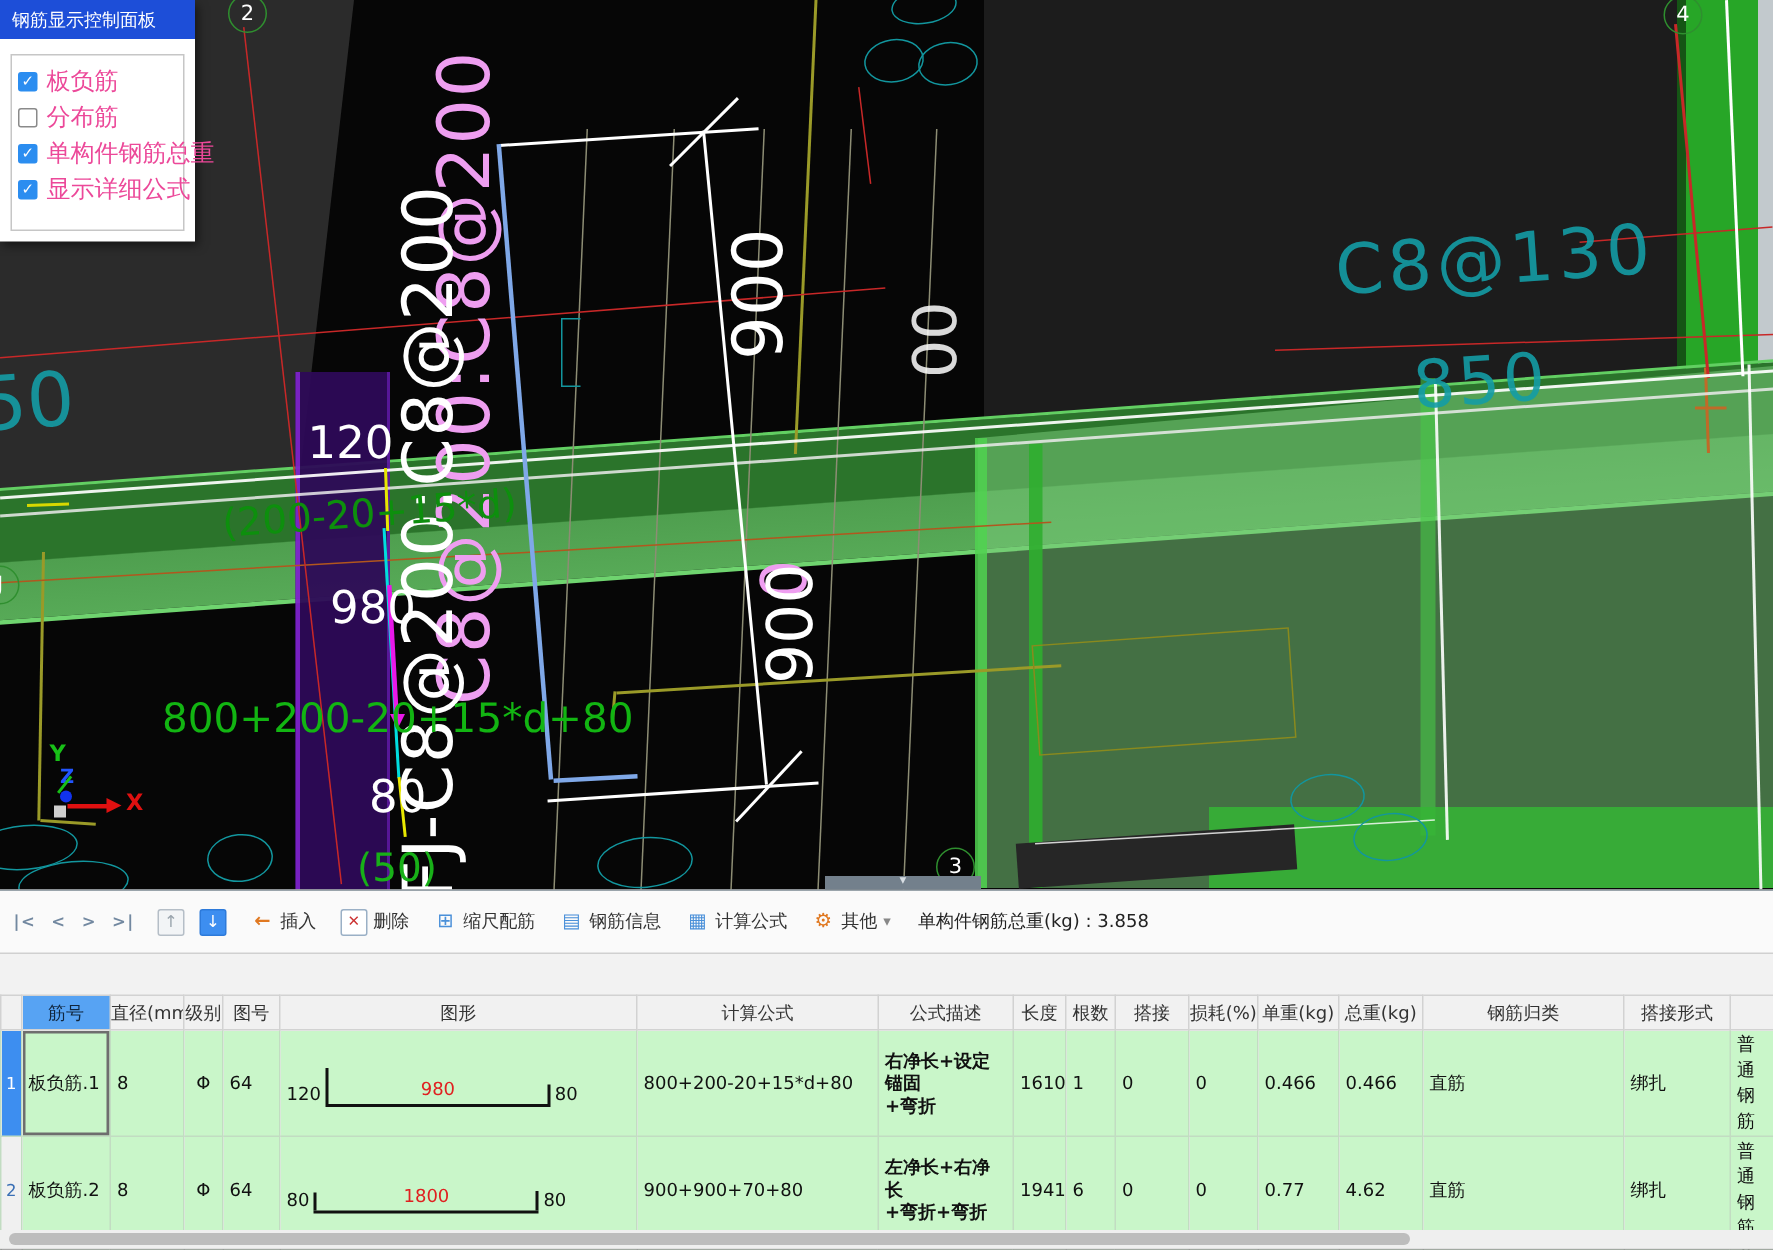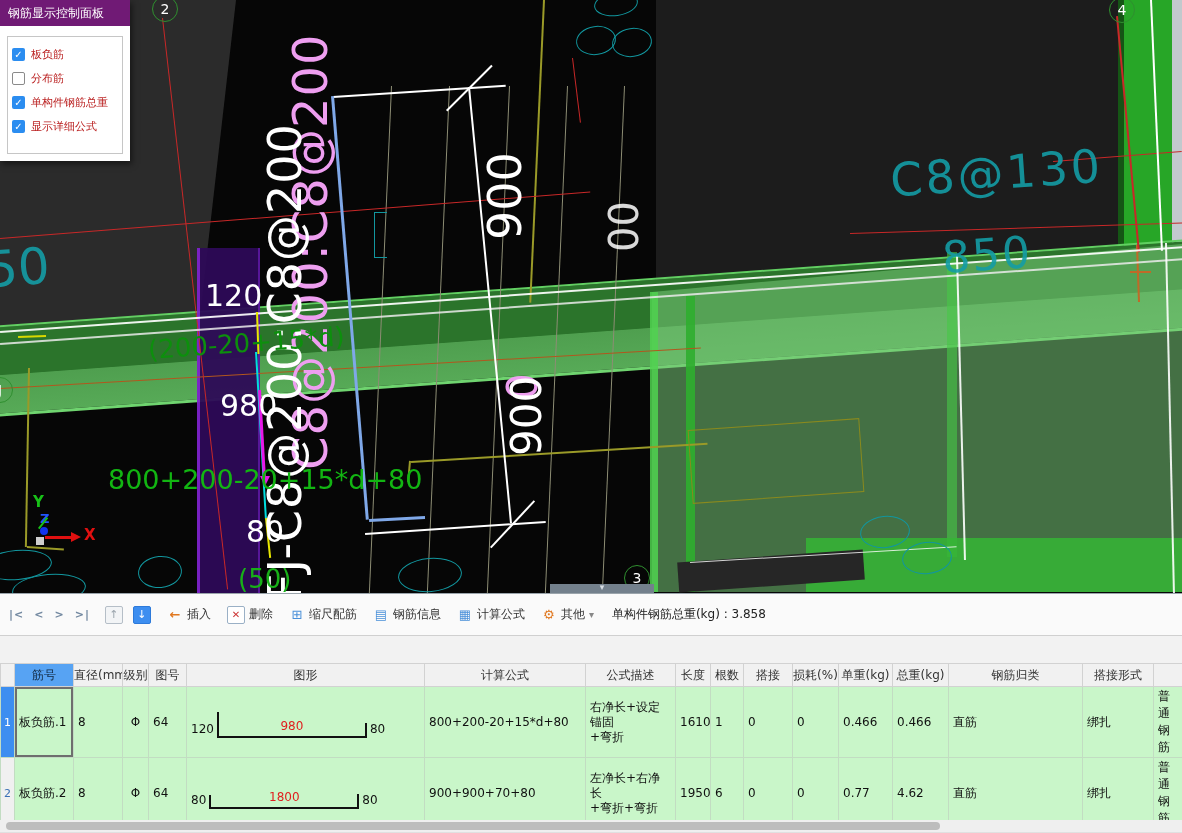--- a/index.html
+++ b/index.html
@@ -7,46 +7,46 @@
   .abs{position:absolute;}
   .L{position:absolute;transform-origin:0 0;height:1.5px;}
   .K{position:absolute;transform-origin:0 0;height:1px;background:#8d8d74;}
   .hex{position:absolute;border:1.5px solid #12969e;border-radius:50%;background:transparent;}
   .ct{position:absolute;white-space:nowrap;line-height:1;}
   .vt{position:absolute;white-space:nowrap;line-height:1;transform:rotate(-90deg);transform-origin:0 0;}
   .bub{position:absolute;width:24px;height:24px;border:1.6px solid #2f8f2f;border-radius:50%;color:#fff;font-size:14px;line-height:24px;text-align:center;}
   .teal{color:rgba(20,156,165,0.9);font-weight:400;}
   
   #dpanel{position:absolute;left:0;top:0;width:130px;height:161px;background:#fff;box-shadow:2px 3px 6px rgba(0,0,0,.5);z-index:60;}
-  #dpanel .ttl{height:26px;background:#701a75;color:#fff;font-size:12px;line-height:26px;padding-left:8px;}
+  #dpanel .ttl{height:26px;background:#1d4ed8;color:#fff;font-size:12px;line-height:26px;padding-left:8px;}
   #dpanel .box{position:absolute;left:7px;top:36px;right:7px;bottom:7px;border:1px solid #c6c6c6;padding:5px 4px;}
   .ckrow{display:flex;align-items:center;height:24px;gap:6px;}
   .ckbox{width:13px;height:13px;border-radius:2px;flex:none;}
   .ck1{background:#2b8df0;color:#fff;font-size:10px;line-height:13px;text-align:center;}
   .ck0{background:#fff;border:1px solid #8a8a8a;width:11px;height:11px;}
-  .cklab{font-size:11px;color:#b91c1c;white-space:nowrap;}
+  .cklab{font-size:16px;color:#ec4899;white-space:nowrap;}
   
   #editor{position:absolute;left:0;top:593px;width:1182px;height:240px;background:#f2f2f2;border-top:1px solid #9aa4ab;}
   #etitle{height:26px;line-height:26px;font-size:12px;color:#444;padding-left:8px;background:#f2f2f2;border-bottom:1px solid #dcdcdc;}
   #etoolbar{height:41px;display:flex;align-items:center;background:#fafafa;border-bottom:1px solid #d0d0d0;font-size:12px;color:#333;padding-left:6px;gap:4px;}
   .nav{color:#7288a0;font-weight:bold;font-size:11px;padding:0 3px;letter-spacing:1px;}
   .tbtn{display:flex;align-items:center;gap:4px;padding:3px 6px;border-radius:2px;cursor:default;}
   .tbico{display:inline-block;width:16px;height:16px;font-size:13px;line-height:16px;text-align:center;}
   .sqico{border:1px solid #b5bec7;border-radius:2px;background:#f2f4f6;color:#9aa4ad;font-size:11px;}
   .dnico{background:#3d8ef0;border:1px solid #2d7ada;border-radius:2px;color:#fff;font-size:11px;}
   .totlab{margin-left:8px;color:#222;}
   table{border-collapse:collapse;table-layout:fixed;width:1182px;font-size:12px;}
   th{background:#f1f1f1;border:1px solid #d2d2d2;font-weight:normal;color:#333;height:22px;padding:0;overflow:hidden;white-space:nowrap;}
   td{background:#c9f6c9;border:1px solid #c2dcc2;color:#111;padding:1px 4px;overflow:hidden;vertical-align:middle;}
   td.rn{background:#f0f0f0;color:#3a6fb5;text-align:center;padding:0;font-size:11px;}
   tr.cur td.rn{background:#3d8ef0;color:#fff;}
   th.hsel{background:#57a3f3;color:#10253c;}
   td.sel{box-shadow:inset 0 0 0 2px #6e6e6e;}
   td.num{white-space:nowrap;}
-  .pre{white-space:pre-line;line-height:1.25;}
+  .pre{white-space:pre-line;line-height:1.25;font-weight:bold;}
   .shapecell{display:flex;align-items:flex-end;gap:3px;}
   .shp{position:relative;width:150px;height:30px;border-bottom:2px solid #111;flex:none;}
   .shp .tl,.shp .tr{position:absolute;bottom:0;width:2px;background:#111;}
   .shp .tl{left:0;} .shp .tr{right:0;}
   .shp .mid{position:absolute;left:0;right:0;bottom:3px;text-align:center;color:#e02020;}
   .shnum{padding-bottom:2px;}
   #hscroll{position:absolute;left:0;top:226px;width:1182px;height:12px;background:#efefef;}
   #hthumb{position:absolute;left:6px;top:2px;width:934px;height:8px;background:#bdbdbd;border-radius:4px;}
   #bstrip{position:absolute;left:0;top:238px;width:1182px;height:2px;background:#e0e0e0;}
   #splitter{position:absolute;left:550px;top:584px;width:104px;height:9px;background:#73808c;z-index:55;color:#d8dee4;font-size:9px;line-height:7px;text-align:center;}
@@ -314,21 +314,21 @@
               <i class="tl" style="height:12px"></i>
               <span class="mid">1800</span>
               <i class="tr" style="height:13px"></i>
             </div>
             <span class="shnum">80</span>
           </div>
         </td>
         <td>900+900+70+80</td>
         <td class="pre">左净长+右净长
 +弯折+弯折</td>
-        <td class="num">1950</td>
+        <td class="num">1941</td>
         <td class="num">6</td>
         <td class="num">0</td>
         <td class="num">0</td>
         <td class="num">0.77</td>
         <td class="num">4.62</td>
         <td>直筋</td>
         <td>绑扎</td>
         <td>普通钢筋</td>
       </tr>
 

